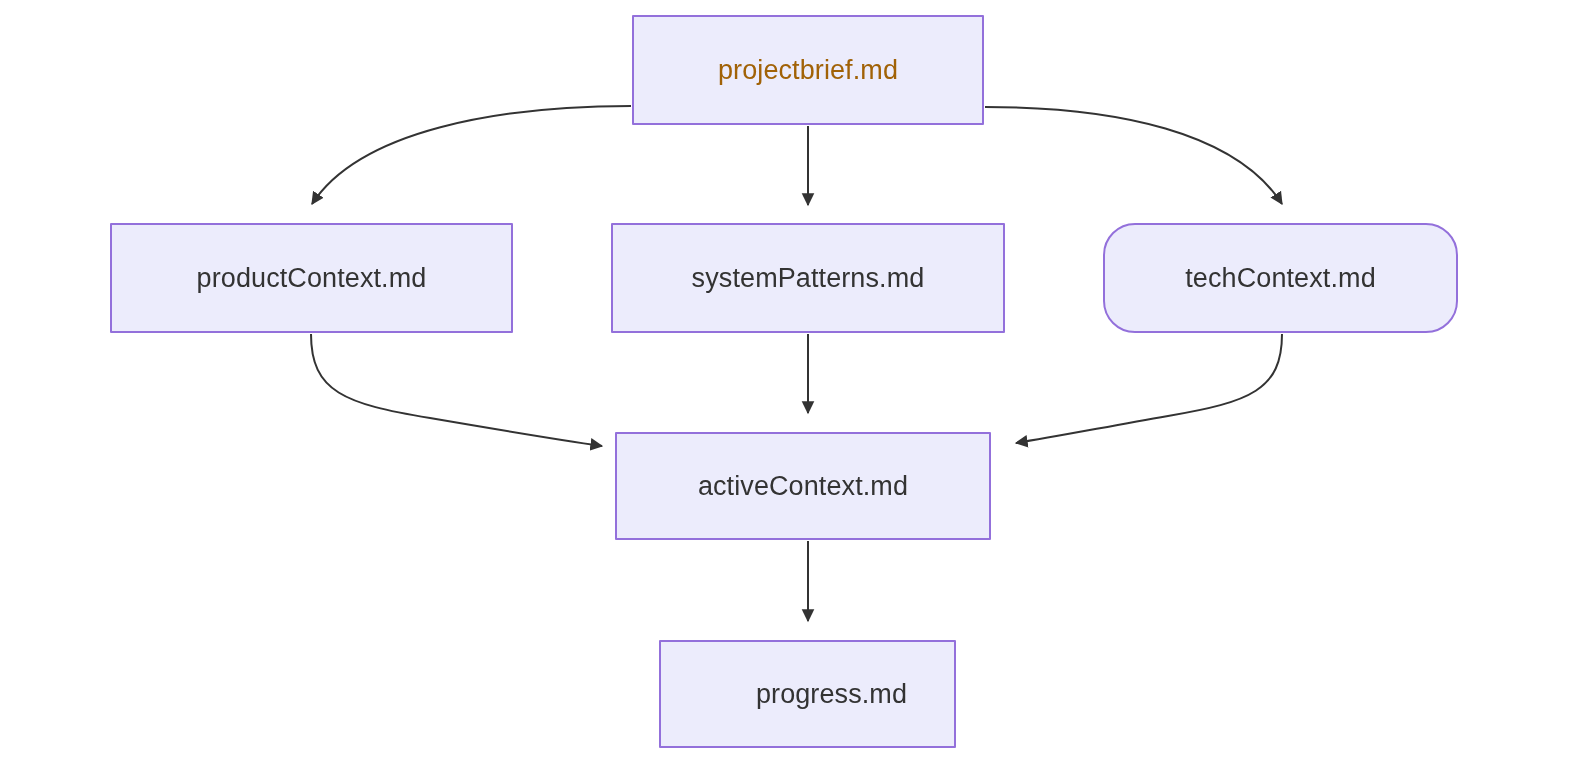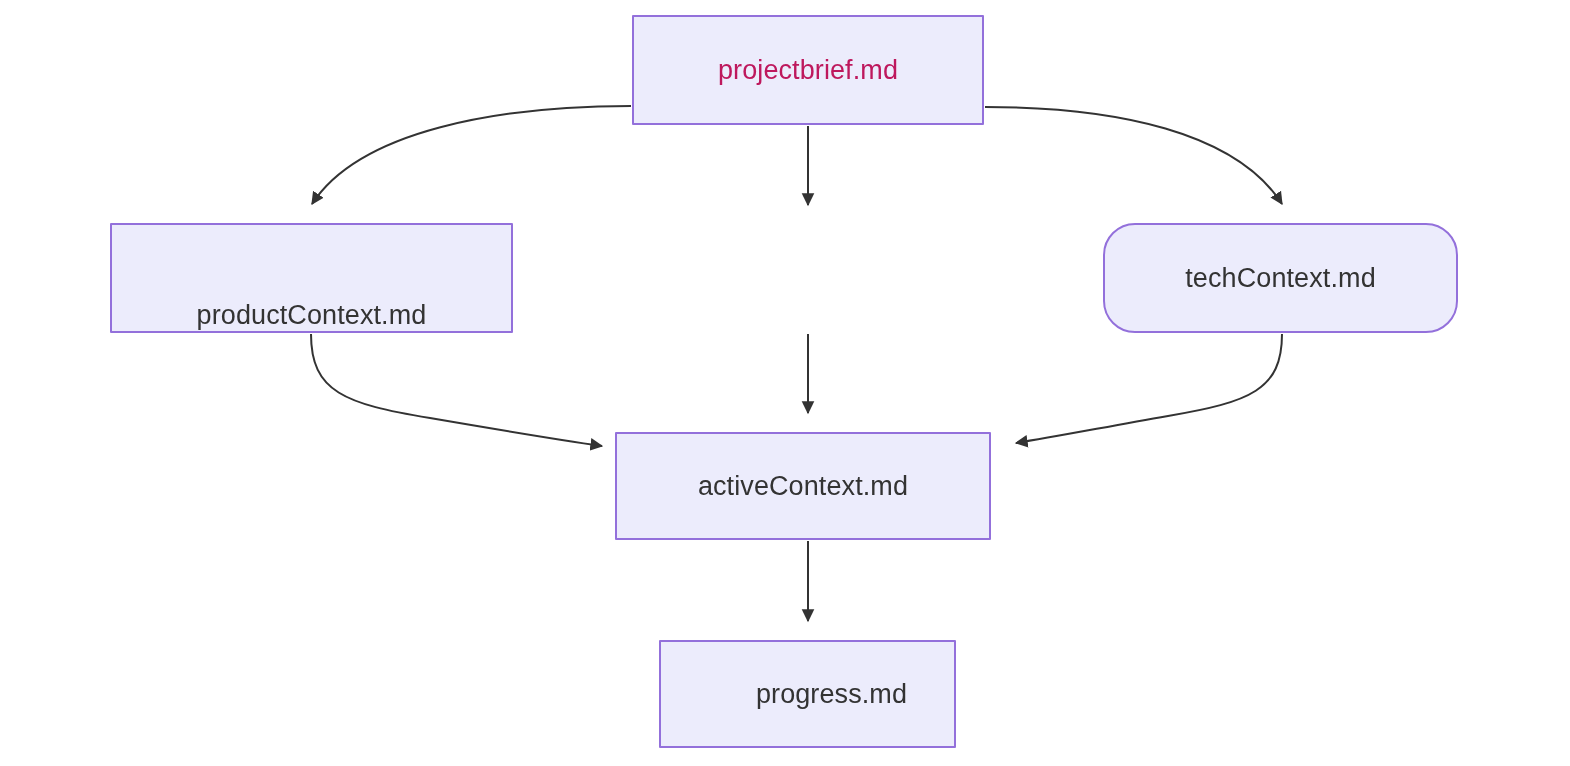--- a/index.html
+++ b/index.html
@@ -69,27 +69,30 @@
     <path d="M 311,334 C 311,392 345,404 430,418 C 500,430 560,440 602,446" fill="none" stroke="#333333" stroke-width="2" marker-end="url(#arrow-head)"></path>
 
     <path d="M 808,334 L 808,413" fill="none" stroke="#333333" stroke-width="2" marker-end="url(#arrow-head)"></path>
 
     <path d="M 1282,334 C 1282,390 1250,402 1168,416 C 1100,428 1054,437 1016,443" fill="none" stroke="#333333" stroke-width="2" marker-end="url(#arrow-head)"></path>
 
     <path d="M 808,541 L 808,621" fill="none" stroke="#333333" stroke-width="2" marker-end="url(#arrow-head)"></path>
   </svg>
 
   <div class="flow-node" style="left: 632px; top: 15px; width: 352px; height: 110px; background: rgb(236, 236, 252); border-color: rgb(147, 112, 219); border-width: 2px;">
-    <span class="flow-node-label" style="color: #be185d; font-size: 27px;">projectbrief.md</span>
+    <span class="flow-node-label" style="color: #a16207; font-size: 27px;">projectbrief.md</span>
   </div>
 
-  <div class="flow-node" style="left: 110px; top: 223px; width: 403px; height: 110px; background: rgb(236, 236, 252); border-color: rgb(147, 112, 219); border-width: 2px; align-items: flex-end;">
+  <div class="flow-node" style="left: 110px; top: 223px; width: 403px; height: 110px; background: rgb(236, 236, 252); border-color: rgb(147, 112, 219); border-width: 2px;">
     <span class="flow-node-label" style="color: rgb(51, 51, 51); font-size: 27px;">productContext.md</span>
   </div>
 
+  <div class="flow-node" style="left: 611px; top: 223px; width: 394px; height: 110px; background: rgb(236, 236, 252); border-color: rgb(147, 112, 219); border-width: 2px;">
+    <span class="flow-node-label" style="color: rgb(51, 51, 51); font-size: 27px;">systemPatterns.md</span>
+  </div>
 
   <div class="flow-node" style="left: 1103px; top: 223px; width: 355px; height: 110px; background: rgb(236, 236, 252); border-color: rgb(147, 112, 219); border-width: 2px; border-radius: 32px;">
     <span class="flow-node-label" style="color: rgb(51, 51, 51); font-size: 27px;">techContext.md</span>
   </div>
 
   <div class="flow-node" style="left: 615px; top: 432px; width: 376px; height: 108px; background: rgb(236, 236, 252); border-color: rgb(147, 112, 219); border-width: 2px;">
     <span class="flow-node-label" style="color: rgb(51, 51, 51); font-size: 27px;">activeContext.md</span>
   </div>
 
   <div class="flow-node" style="left: 659px; top: 640px; width: 297px; height: 108px; background: rgb(236, 236, 252); border-color: rgb(147, 112, 219); border-width: 2px; padding-left: 48px;">

